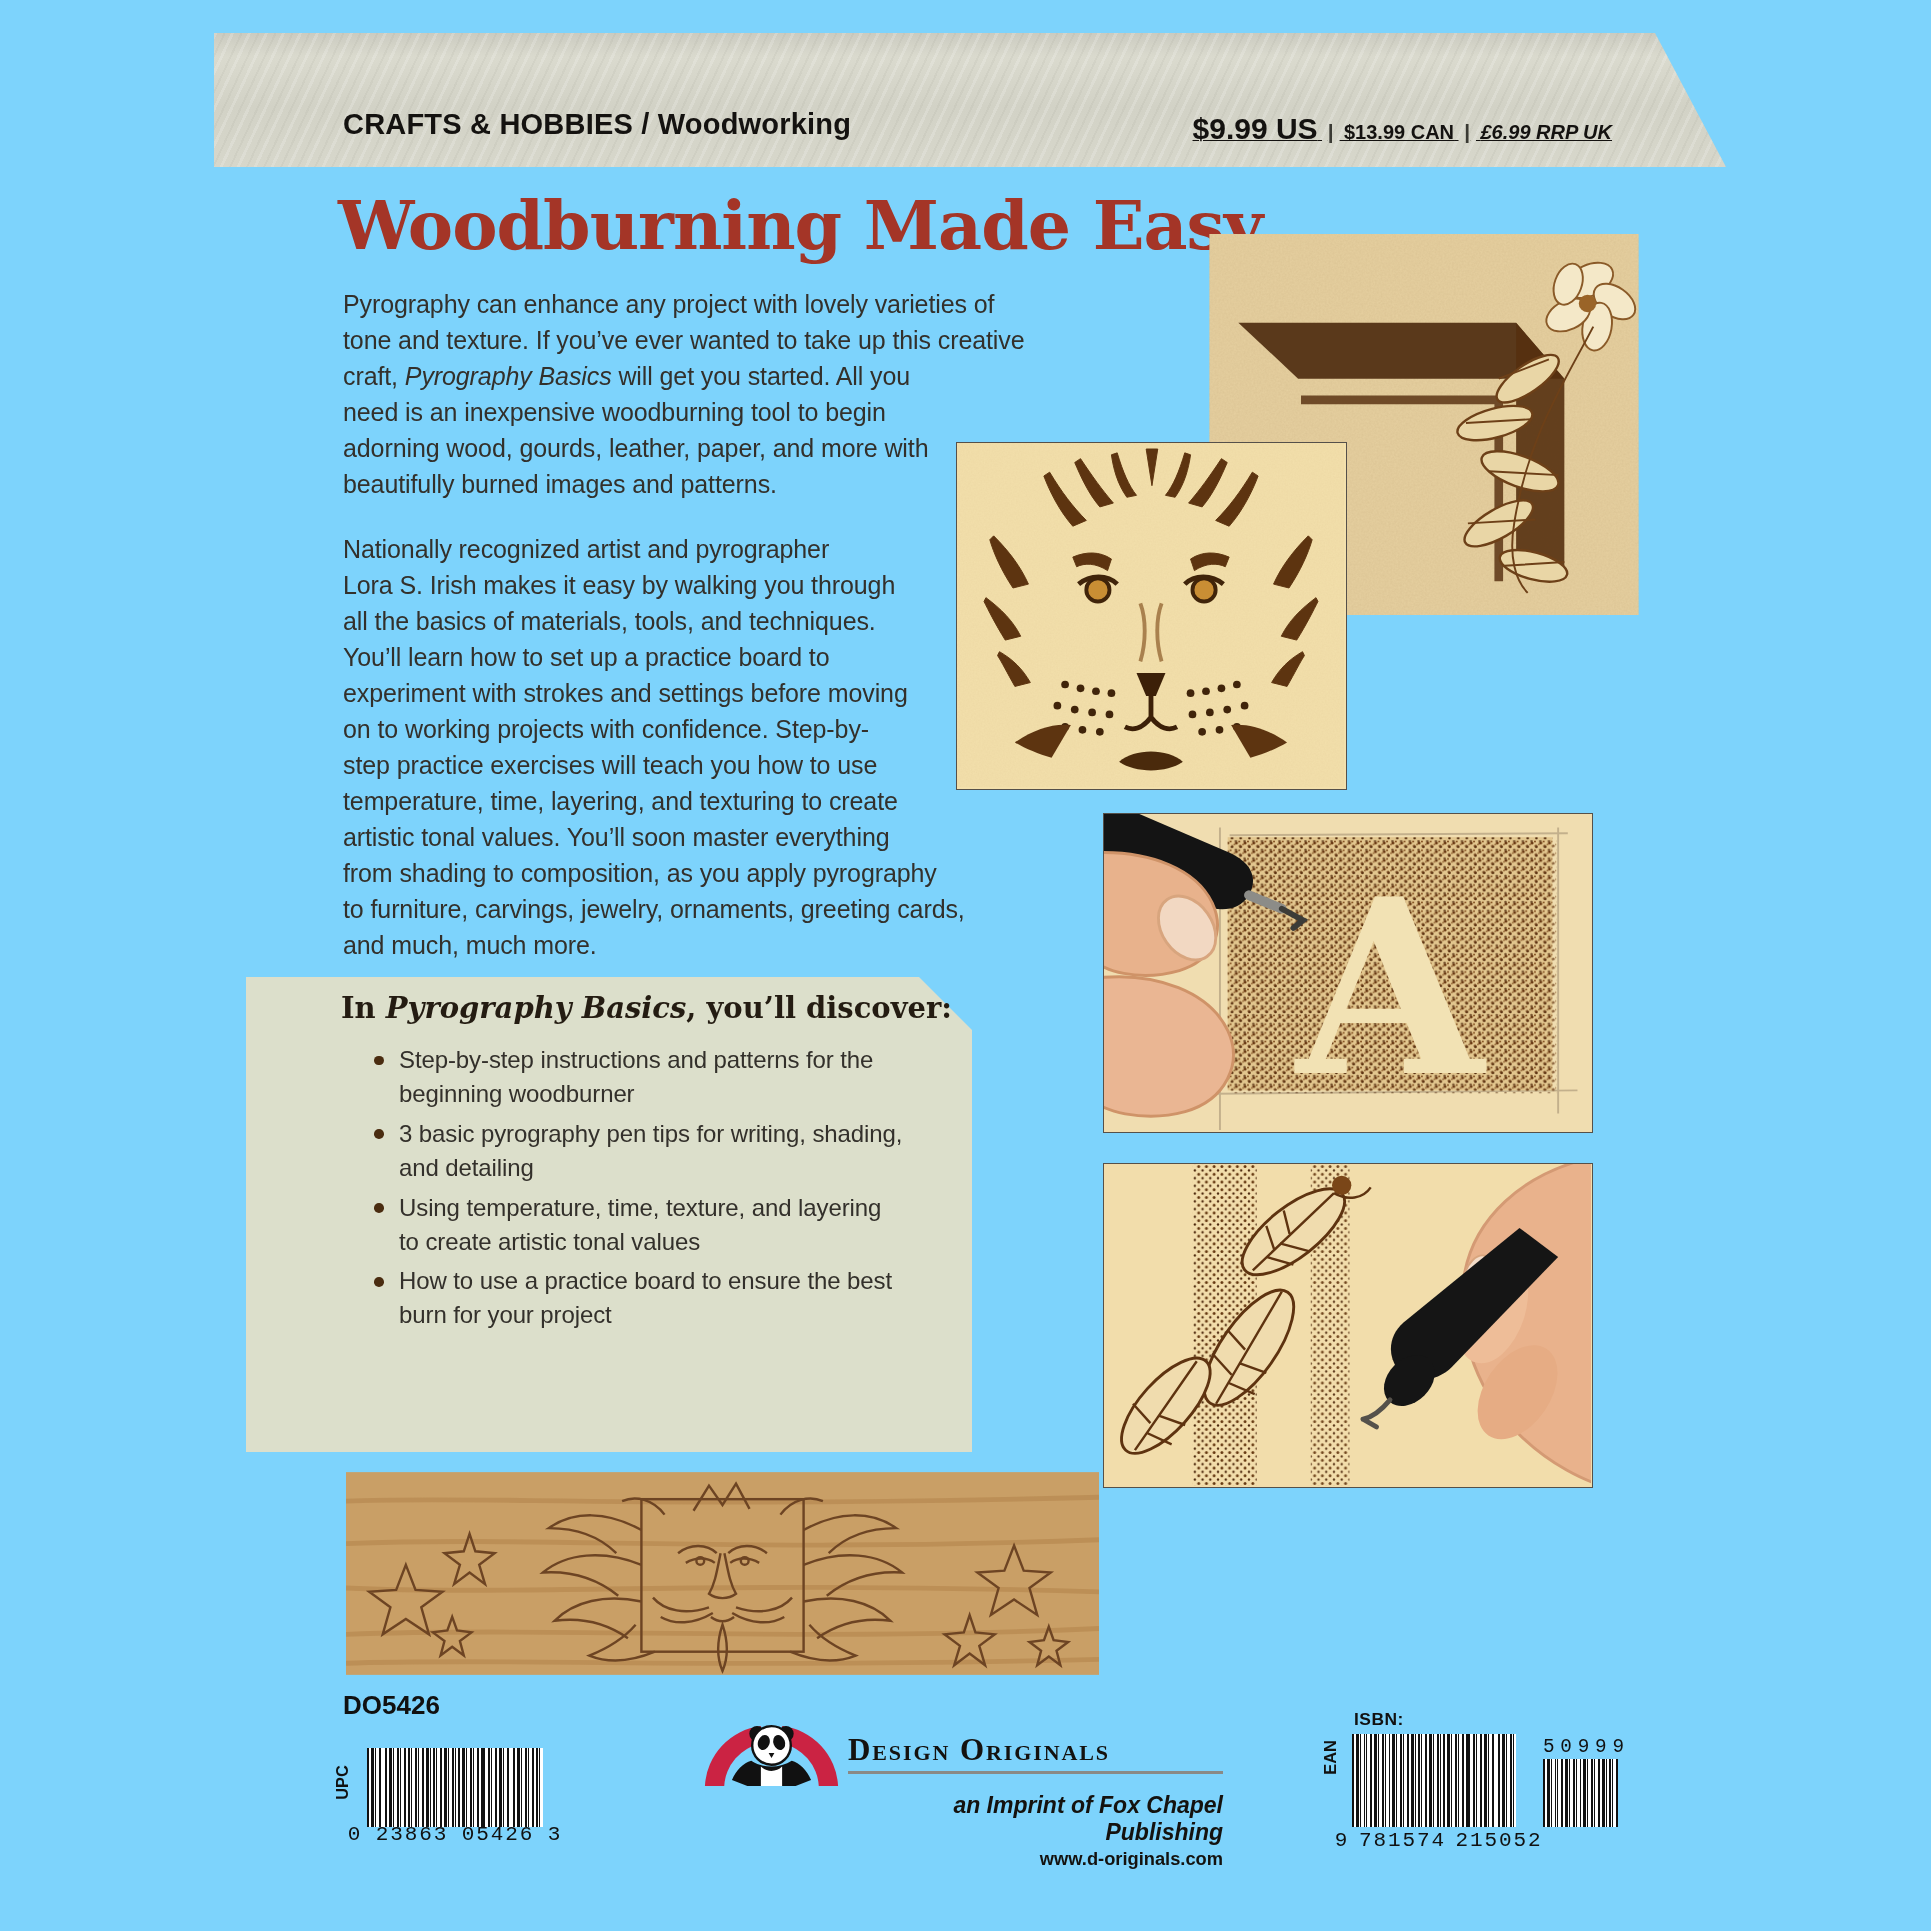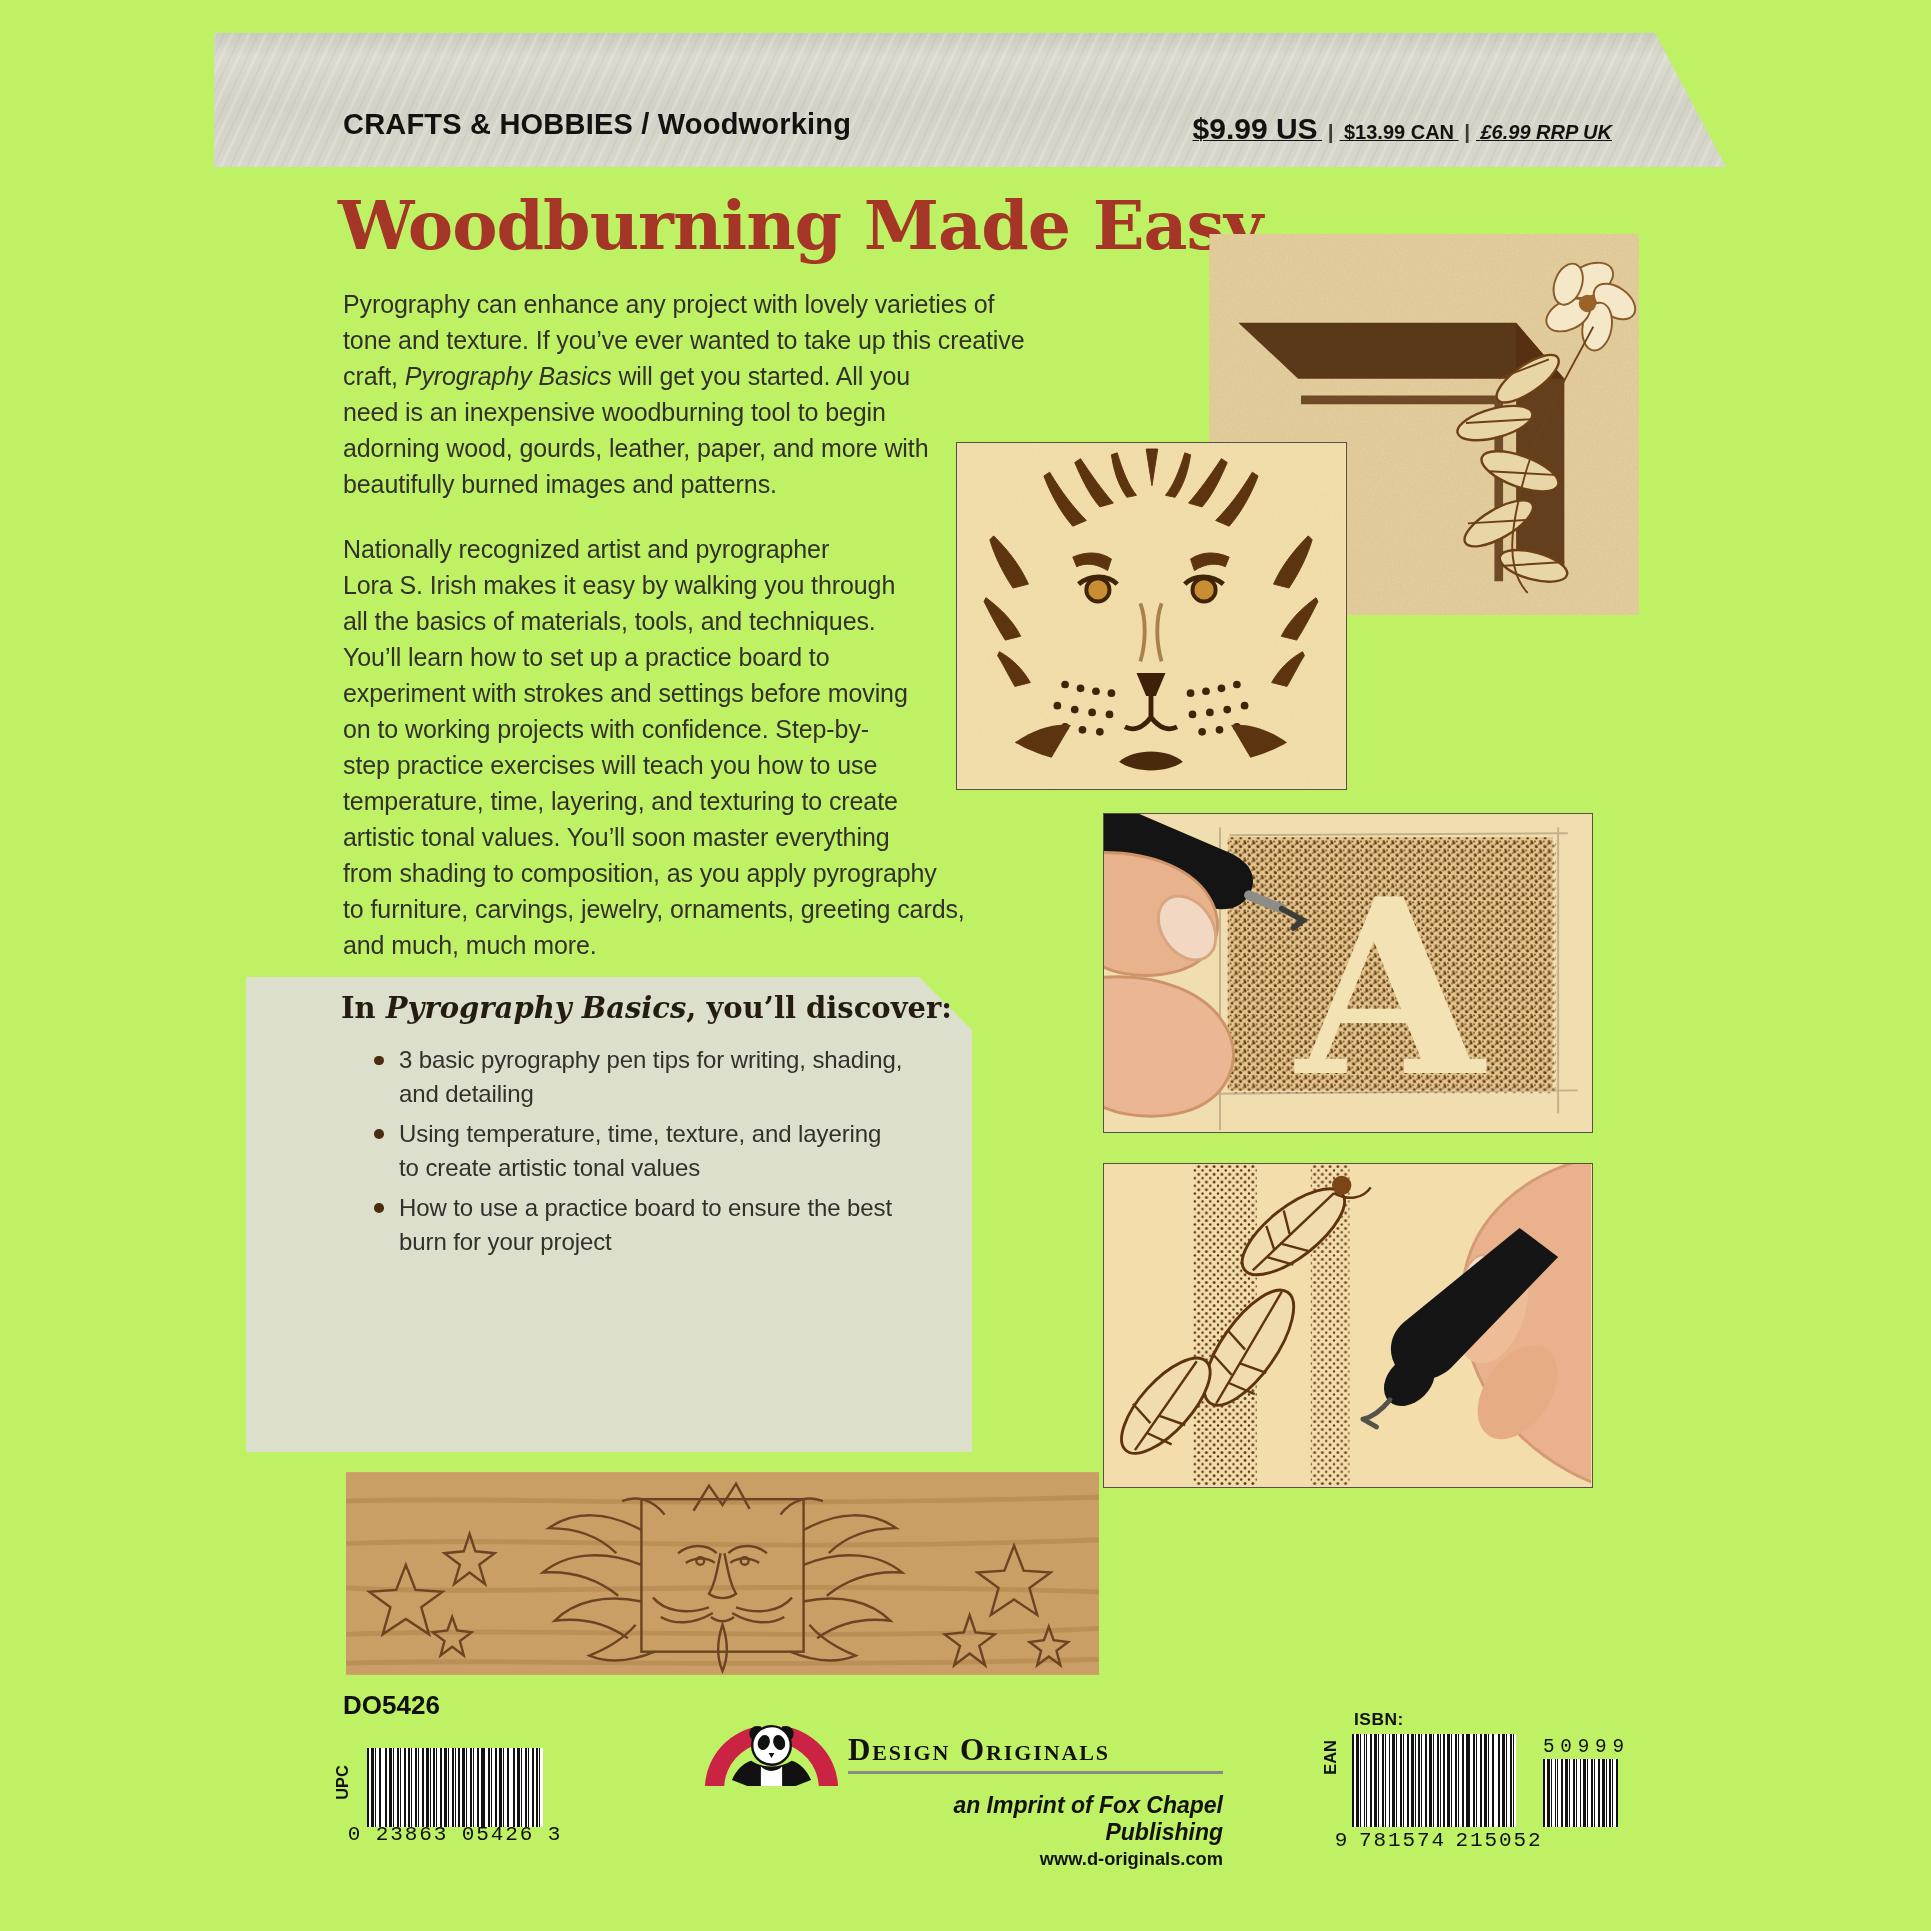--- a/index.html
+++ b/index.html
@@ -1,16 +1,16 @@
 <!DOCTYPE html>
 <html><head>
 <meta charset="utf-8">
 <style>
   html,body{margin:0;padding:0;background:#fff;}
-  #page{position:relative;width:1931px;height:1931px;background:#bef264;overflow:hidden;
+  #page{position:relative;width:1931px;height:1931px;background:#7dd3fc;overflow:hidden;
         font-family:"Liberation Sans",sans-serif;color:#312d28;}
   .abs{position:absolute;}
 
   
   .band{left:214px;top:33px;width:1512px;height:134px;
         background:linear-gradient(180deg,#cbcbc0 0%,#dadace 18%,#d2d2c6 55%,#d7d7cb 100%);
         clip-path:polygon(0 0,calc(100% - 71px) 0,100% 100%,0 100%);}
   .band:after{content:"";position:absolute;inset:0;
         background:repeating-linear-gradient(115deg,rgba(255,255,255,.18) 0 2.9px,rgba(0,0,0,0) 2.9px 8.7px,rgba(120,120,105,.07) 8.7px 10.6px,rgba(0,0,0,0) 10.6px 15.4px);}
   .category{left:343px;top:108px;font-size:29px;font-weight:bold;color:#141210;letter-spacing:0.2px;}
@@ -282,20 +282,22 @@
         <path d="M470,96 L360,210 C344,226 318,228 304,212 C292,196 296,176 310,164 L430,66 Z" fill="#151515"></path>
         <ellipse cx="316" cy="224" rx="30" ry="22" transform="rotate(-45 316 224)" fill="#151515"></ellipse>
         <path d="M296,244 C286,256 278,262 268,264 M268,264 L282,272" fill="none" stroke="#55514b" stroke-width="5" stroke-linecap="round"></path>
       </g>
     </svg>
   </div>
 
   <div class="abs greenbox"></div>
   <div class="abs discover-head"><span>In </span><span class="bookital">Pyrography Basics</span><span>, you’ll discover:</span></div>
   <ul class="abs discover-list">
+    <li>Step-by-step instructions and patterns for the
+beginning woodburner</li>
     <li>3 basic pyrography pen tips for writing, shading,
 and detailing</li>
     <li>Using temperature, time, texture, and layering
 to create artistic tonal values</li>
     <li>How to use a practice board to ensure the best
 burn for your project</li>
   </ul>
 
   <div class="abs photo" style="left:346px;top:1472px;width:753px;height:203px;">
     <svg width="753" height="203" viewBox="0 0 780 210">

